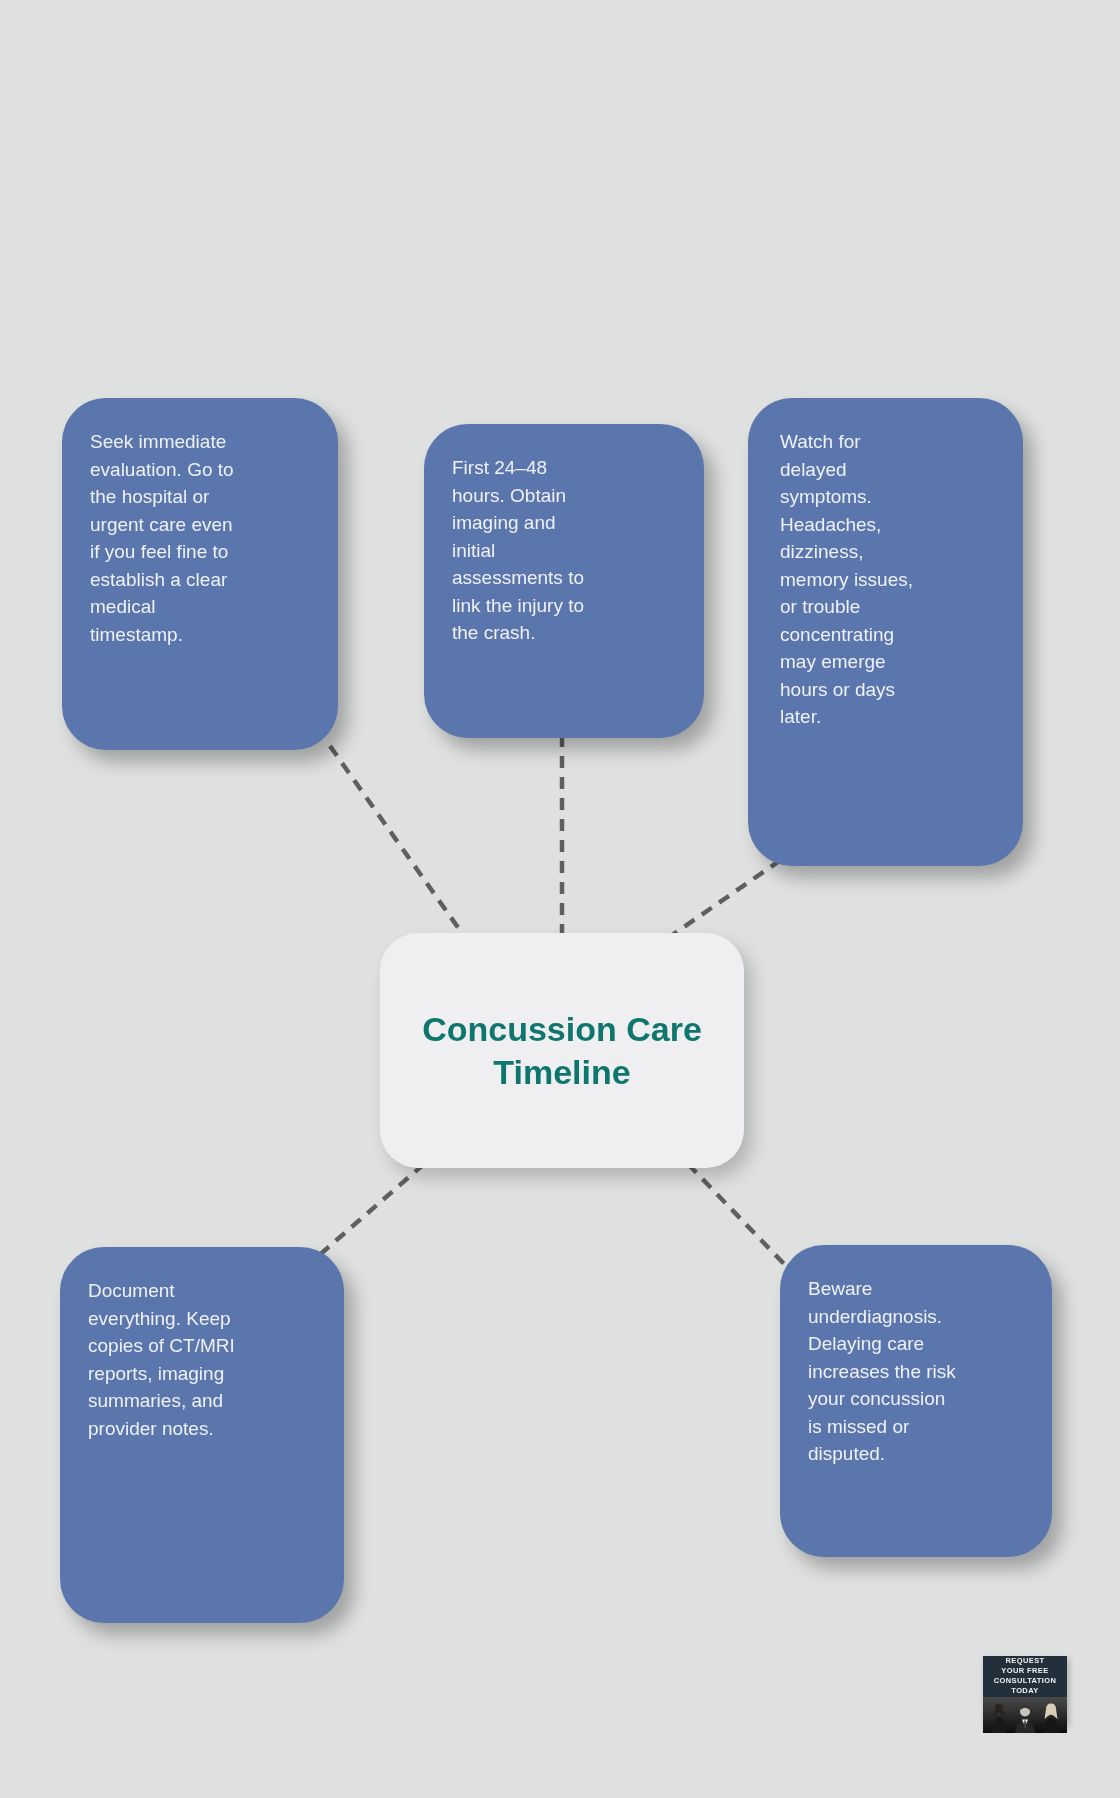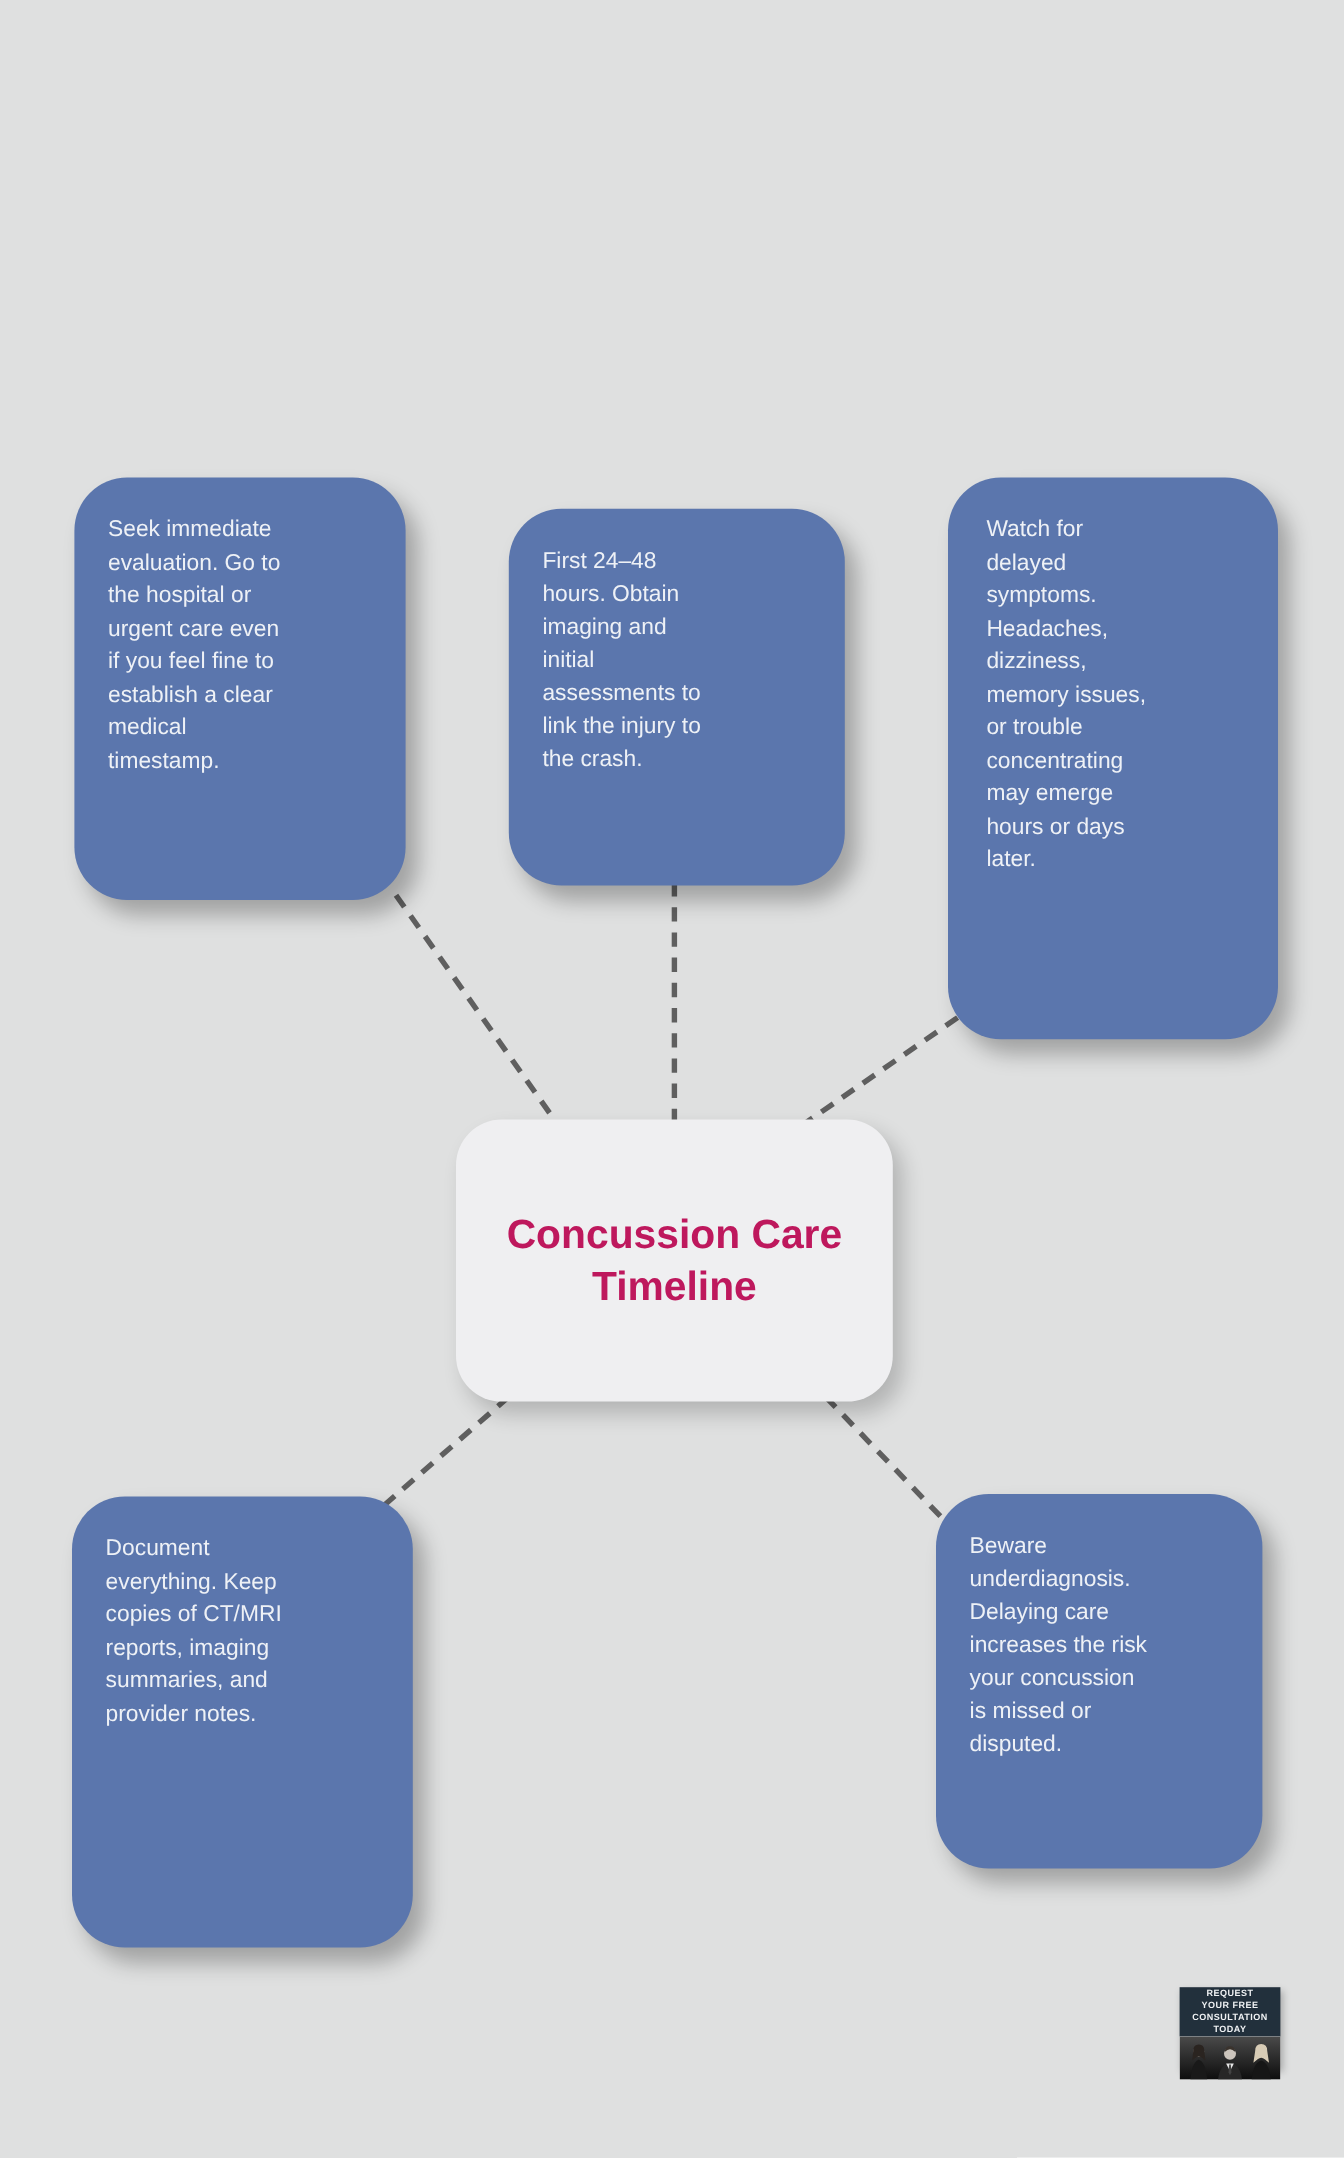--- a/index.html
+++ b/index.html
@@ -48,21 +48,21 @@
     width: 364px; height: 235px;
     background: #efeff1;
     border-radius: 38px;
     box-shadow: 8px 10px 18px rgba(0,0,0,0.20);
     display: flex;
     align-items: center;
     justify-content: center;
     text-align: center;
     font-size: 34px;
     font-weight: 700;
-    color: #be185d;
+    color: #0f766e;
     line-height: 1.25;
     white-space: pre-line;
   }
   .badge {
     position: absolute;
     left: 983px; top: 1656px;
     width: 84px; height: 68px;
     display: flex;
     flex-direction: column;
     cursor: pointer;
@@ -113,21 +113,21 @@
 timestamp.</div>
 
   <div class="node" style="left:424px; top:398px; width:280px; height:314px;margin-top:26px;">First 24–48
 hours. Obtain
 imaging and
 initial
 assessments to
 link the injury to
 the crash.</div>
 
-  <div class="node" style="left:790px; top:398px; width:275px; height:468px;padding-left:32px;">Watch for
+  <div class="node" style="left:748px; top:398px; width:275px; height:468px;padding-left:32px;">Watch for
 delayed
 symptoms.
 Headaches,
 dizziness,
 memory issues,
 or trouble
 concentrating
 may emerge
 hours or days
 later.</div>

